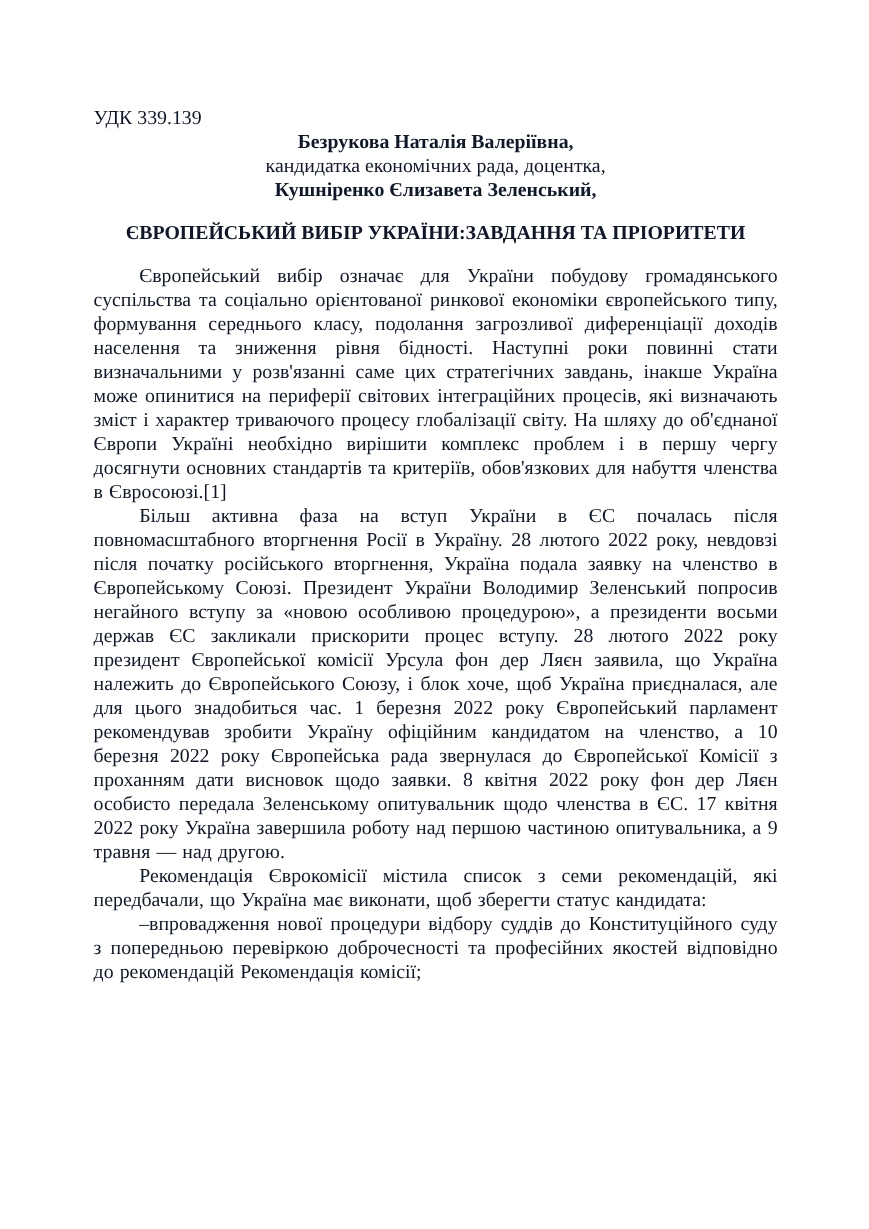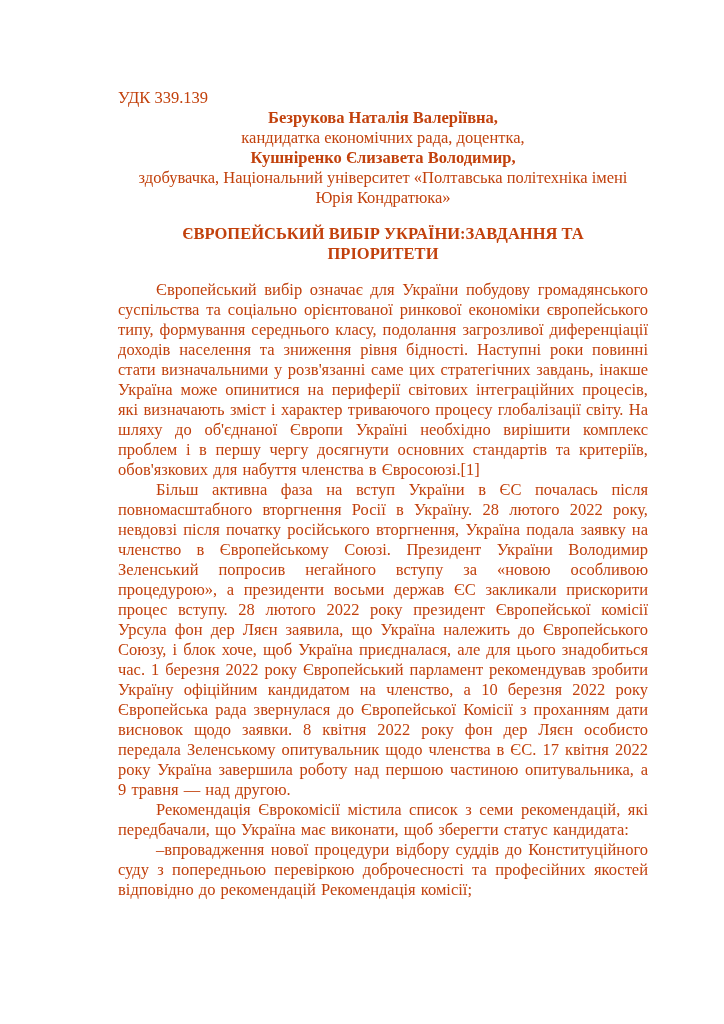--- a/index.html
+++ b/index.html
@@ -6,22 +6,22 @@
       margin: 0;
       padding: 0;
       background: #ffffff;
     }
     .page {
       position: relative;
       box-sizing: border-box;
       width: 724px;
       height: 1024px;
       background: #ffffff;
-      color: #c2410c;
-      padding: 88px 76px 0 118px;
+      color: #0f172a;
+      padding: 88px 76px 0 78px;
       font-family: "Liberation Serif", "DejaVu Serif", serif;
       font-size: 16.5px;
       line-height: 20px;
       overflow: hidden;
     }
     .udk {
       text-align: left;
     }
     .hdr {
       text-align: center;
@@ -46,23 +46,22 @@
 </head>
 <body>
 
 <div class="page">
   <div class="udk">УДК 339.139</div>
 
   <div class="hdr bold">Безрукова Наталія Валеріївна,</div>
 
   <div class="hdr">кандидатка економічних рада, доцентка,</div>
 
-  <div class="hdr bold">Кушніренко Єлизавета Володимир,</div>
+  <div class="hdr bold">Кушніренко Єлизавета Зеленський,</div>
 
-  <div class="hdr">здобувачка, Національний університет «Полтавська політехніка імені Юрія Кондратюка»</div>
 
   <h1 class="title">ЄВРОПЕЙСЬКИЙ ВИБІР УКРАЇНИ:ЗАВДАННЯ ТА ПРІОРИТЕТИ</h1>
 
   <p class="par">Європейський вибір означає для України побудову громадянського суспільства та соціально орієнтованої ринкової економіки європейського типу, формування середнього класу, подолання загрозливої диференціації доходів населення та зниження рівня бідності. Наступні роки повинні стати визначальними у розв'язанні саме цих стратегічних завдань, інакше Україна може опинитися на периферії світових інтеграційних процесів, які визначають зміст і характер триваючого процесу глобалізації світу. На шляху до об'єднаної Європи Україні необхідно вирішити комплекс проблем і в першу чергу досягнути основних стандартів та критеріїв, обов'язкових для набуття членства в Євросоюзі.[1]</p>
 
   <p class="par">Більш активна фаза на вступ України в ЄС почалась після повномасштабного вторгнення Росії в Україну. 28 лютого 2022 року, невдовзі після початку російського вторгнення, Україна подала заявку на членство в Європейському Союзі. Президент України Володимир Зеленський попросив негайного вступу за «новою особливою процедурою», а президенти восьми держав ЄС закликали прискорити процес вступу. 28 лютого 2022 року президент Європейської комісії Урсула фон дер Ляєн заявила, що Україна належить до Європейського Союзу, і блок хоче, щоб Україна приєдналася, але для цього знадобиться час. 1 березня 2022 року Європейський парламент рекомендував зробити Україну офіційним кандидатом на членство, а 10 березня 2022 року Європейська рада звернулася до Європейської Комісії з проханням дати висновок щодо заявки. 8 квітня 2022 року фон дер Ляєн особисто передала Зеленському опитувальник щодо членства в ЄС. 17 квітня 2022 року Україна завершила роботу над першою частиною опитувальника, а 9 травня — над другою.</p>
 
 
   <p class="par">Рекомендація Єврокомісії містила список з семи рекомендацій, які передбачали, що Україна має виконати, щоб зберегти статус кандидата:</p>
 

